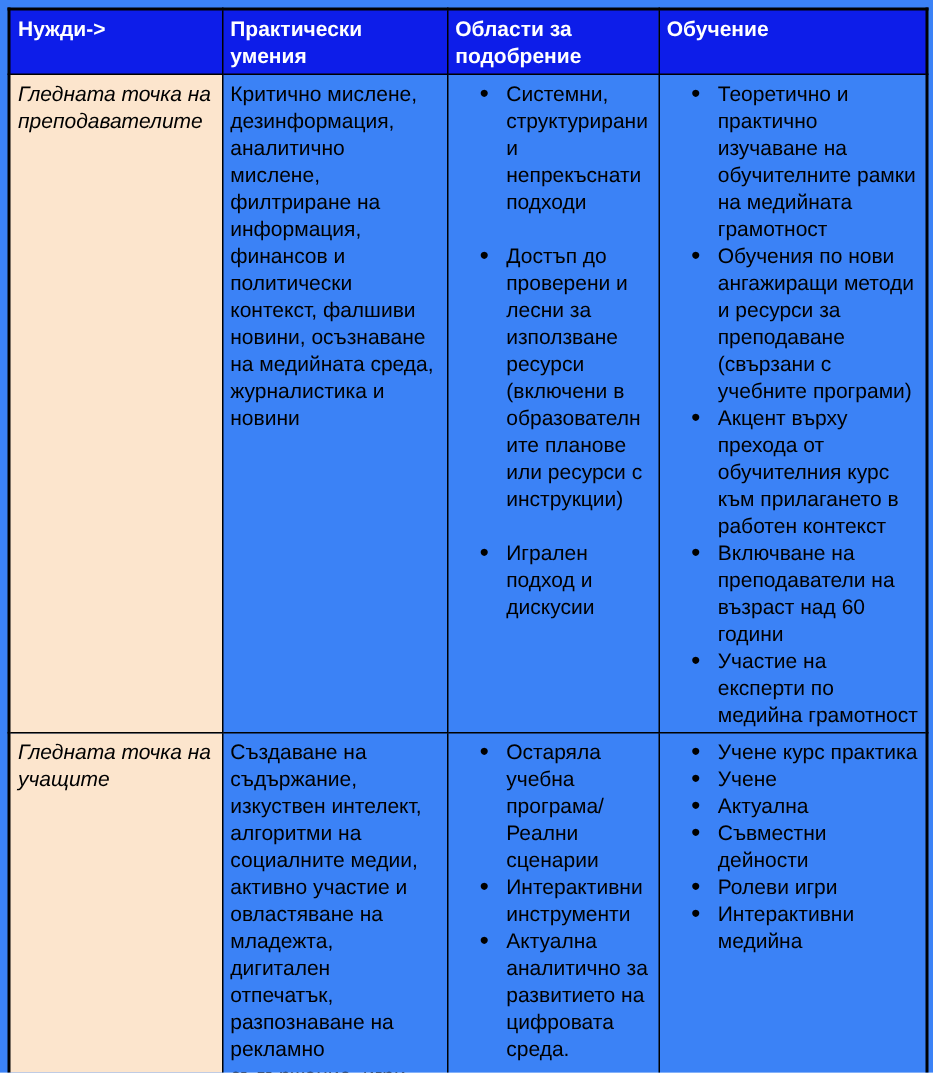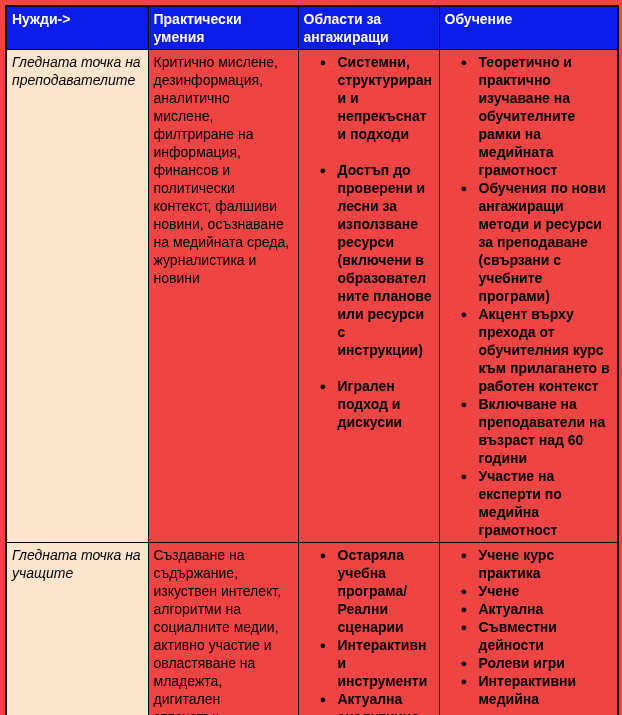--- a/index.html
+++ b/index.html
@@ -6,21 +6,21 @@
     margin: 0;
     padding: 0;
     background: #ffffff;
     font-family: "Liberation Sans", sans-serif;
   }
   .page {
     width: 622px;
     height: 715px;
     box-sizing: border-box;
     padding: 5px;
-    background: #ef4444;
+    background: #3b82f6;
   }
   table.needs-table {
     border-collapse: collapse;
     table-layout: fixed;
     width: 612px;
     border: 2px solid #000000;
   }
   table.needs-table th,
   table.needs-table td {
     border: 1px solid #000000;
@@ -43,21 +43,20 @@
     font-style: italic;
   }
   ul.bullets {
     margin: 0;
     padding: 0 0 0 16px;
     list-style: none;
   }
   ul.bullets li {
     position: relative;
     padding-left: 18px;
-    font-weight: bold;
   }
   ul.bullets li::before {
     content: "\25CF";
     position: absolute;
     left: 0;
     top: 0;
     font-size: 11px;
   }
   ul.bullets.spaced li + li {
     margin-top: 18px;
@@ -71,21 +70,21 @@
     <colgroup>
       <col style="width:142px">
       <col style="width:150px">
       <col style="width:141px">
       <col style="width:179px">
     </colgroup>
     <thead>
       <tr class="header-row" style="height:43px;">
         <th>Нужди-&gt;</th>
         <th>Практически умения</th>
-        <th>Области за ангажиращи</th>
+        <th>Области за подобрение</th>
         <th>Обучение</th>
       </tr>
     </thead>
     <tbody>
       <tr style="height:412px;">
         <td class="label-cell">Гледната точка на преподавателите</td>
         <td>Критично мислене, дезинформация, аналитично мислене, филтриране на информация, финансов и политически контекст, фалшиви новини, осъзнаване на медийната среда, журналистика и новини</td>
         <td>
           <ul class="bullets spaced">
             <li>Системни, структурирани и непрекъснати подходи</li>

